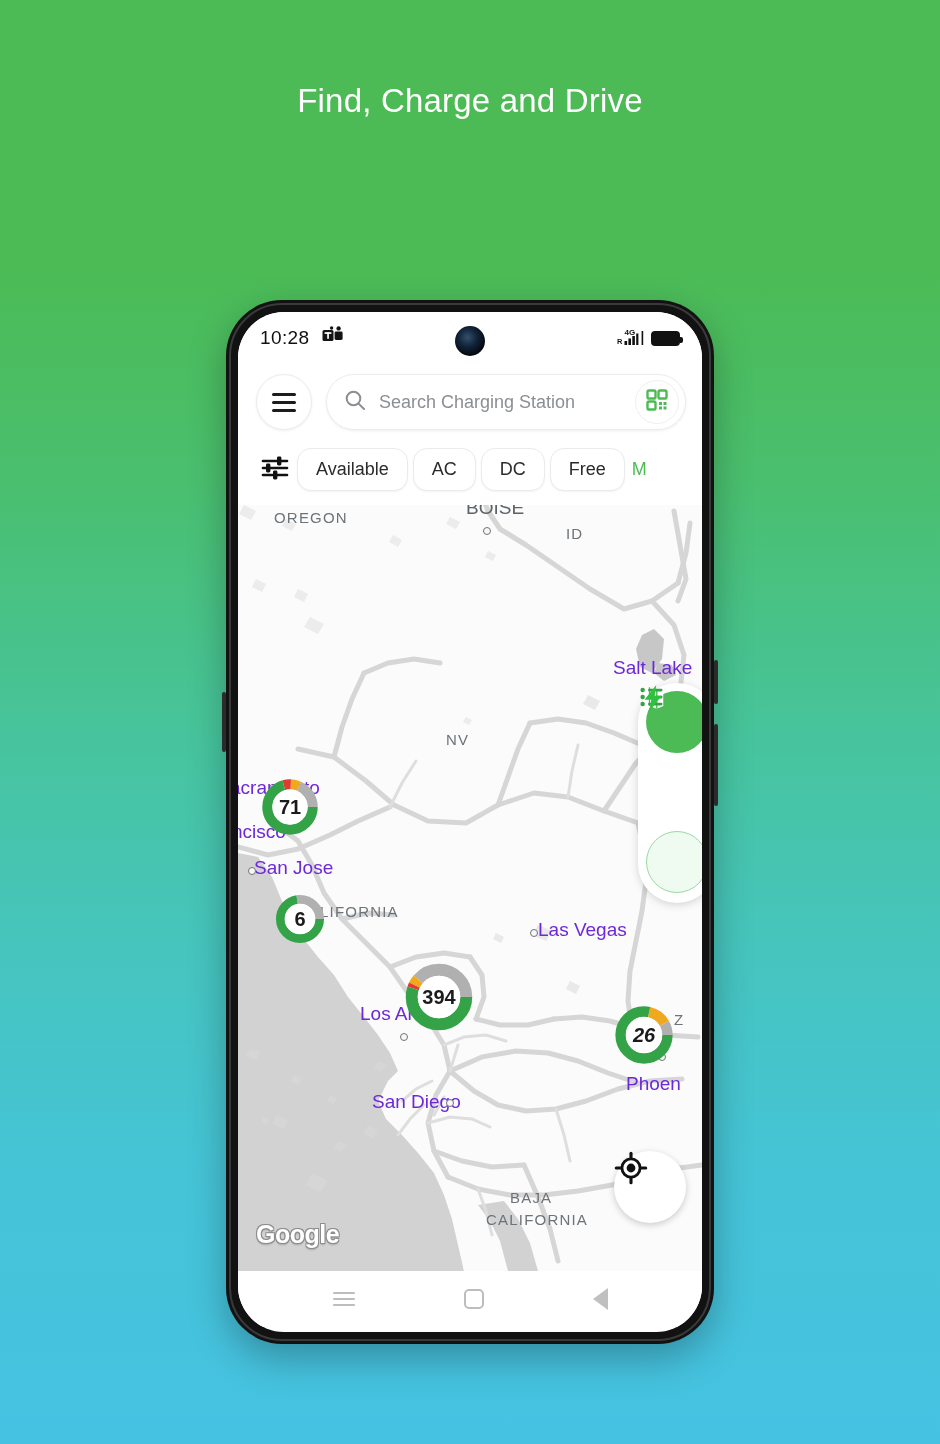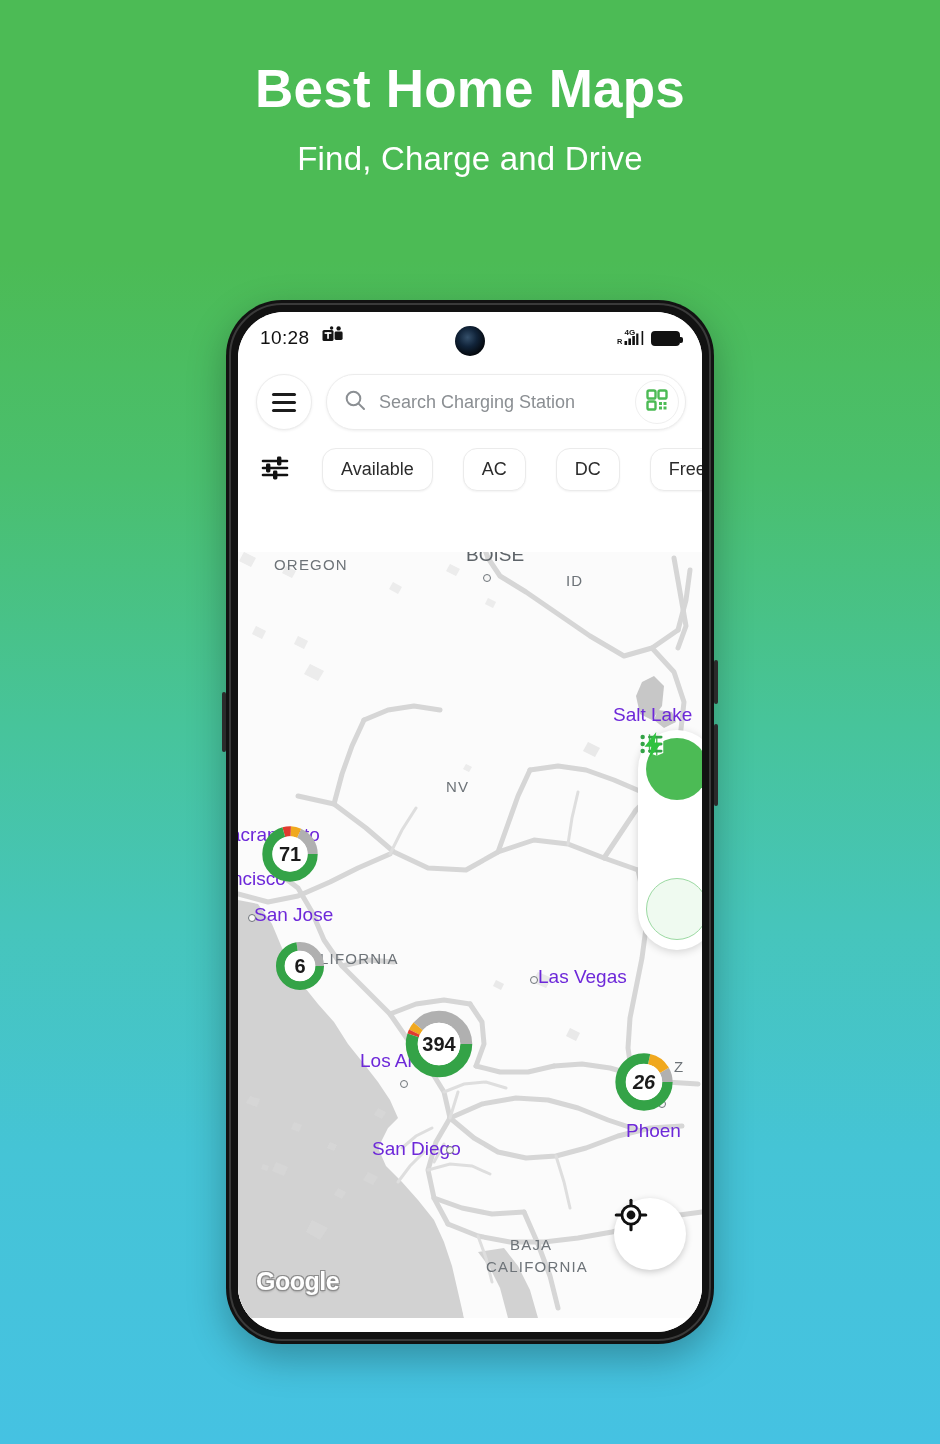--- a/index.html
+++ b/index.html
@@ -180,21 +180,21 @@
     border-radius: 50%;
     border: 1px solid #efefef;
     display: flex; align-items: center; justify-content: center;
     flex: 0 0 auto;
   }
 
   
   .filterrow {
     display: flex;
     align-items: center;
-    gap: 30px;
+    gap: 5px;
     padding: 10px 0 14px 22px;
     background: #fff;
     overflow: hidden;
     white-space: nowrap;
   }
   .chip {
     border: 1px solid #ebebeb;
     border-radius: 14px;
     padding: 10px 18px;
     font-size: 18px;
@@ -211,21 +211,20 @@
   }
   .tune-icon { flex: 0 0 auto; margin-right: 2px; }
 
   
   .map {
     position: relative;
     width: 464px;
     height: 766px;
     background: #f7f7f7;
     overflow: hidden;
-    margin-top: 47px;
   }
   .map svg { position: absolute; left: 0; top: 0; }
   .map-label {
     position: absolute;
     font-size: 19px;
     color: #6d28d9;
     white-space: nowrap;
     font-family: "Liberation Sans", sans-serif;
   }
   .map-label.state { font-size: 15px; color: #6d7378; letter-spacing: 1.2px; }
@@ -320,21 +319,20 @@
     border-right: 15px solid #bdbdbd;
     opacity: .95;
   }
 </style>
 </head>
 <body>
 
 <div id="stage">
 
   <div class="headline-wrap">
-    <div class="headline">Best Home Maps</div>
     <div class="subhead">Find, Charge and Drive</div>
   </div>
 
   <div id="phone">
     <div class="side-btn b1"></div>
     <div class="side-btn b2"></div>
     <div class="side-btn-l"></div>
 
     <div id="screen">
 

